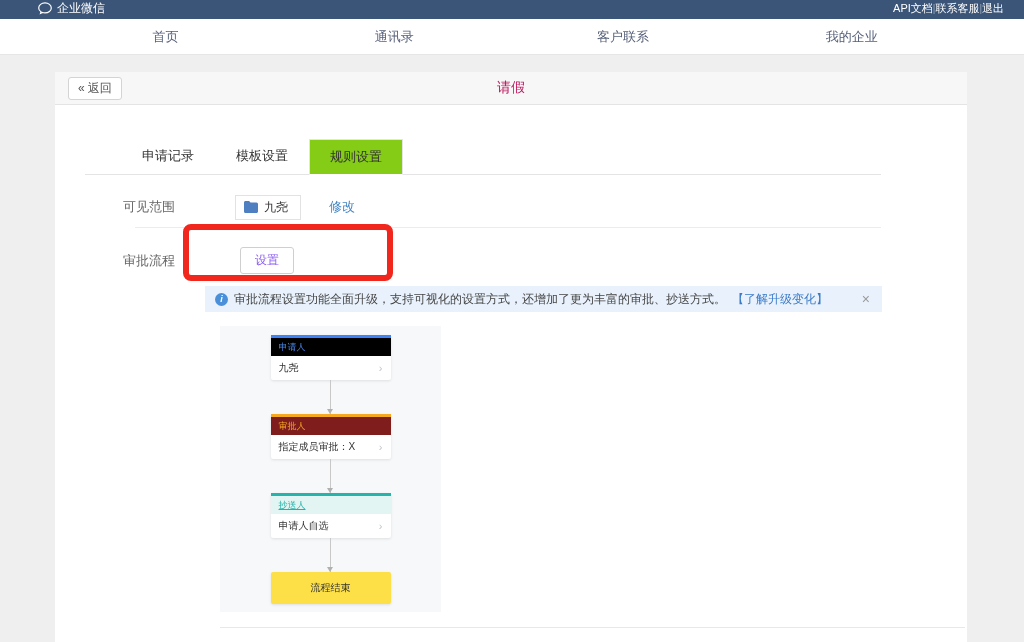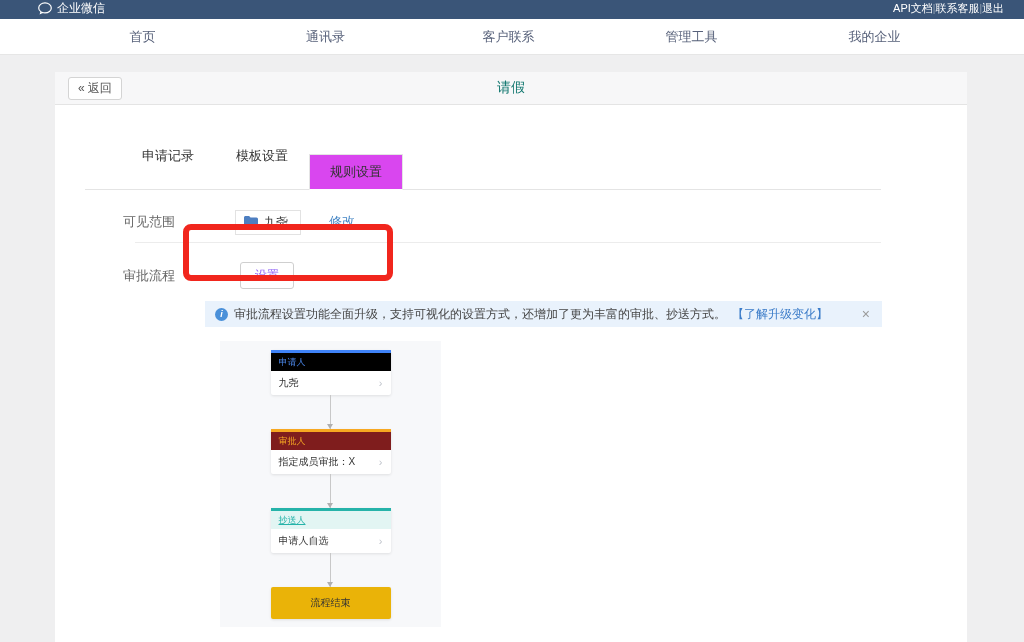--- a/index.html
+++ b/index.html
@@ -25,31 +25,31 @@
   
   .page { padding-top:17px; }
   .panel { width:912px; margin-left:55px; background:#fff; position:relative;
     min-height:570px; }
   .panel-header { height:33px; background:#f7f7f8; border-bottom:1px solid #e4e4e4;
     display:flex; align-items:center; position:relative; }
   .back-btn { margin-left:13px; background:#fff; border:1px solid #d4d4d4;
     border-radius:3px; font-size:12px; color:#555; padding:2px 9px; cursor:pointer;
     display:inline-flex; gap:3px; align-items:center; }
   .panel-title { position:absolute; left:0; right:0; text-align:center;
-    font-size:14px; color:#0f766e; }
+    font-size:14px; color:#be185d; }
 
   .panel-body { position:relative; }
 
   
   .tab-strip { margin:34px 86px 0 30px; border-bottom:1px solid #e4e4e4;
     display:flex; padding-left:36px; }
   .tab { width:94px; text-align:center; font-size:13px; color:#333;
     padding:8px 0; cursor:pointer; }
-  .tab.active { background:#d946ef; border:1px solid #e4e4e4; border-bottom:1px solid #fff;
-    margin-bottom:-1px;margin-top:15px; }
+  .tab.active { background:#84cc16; border:1px solid #e4e4e4; border-bottom:1px solid #fff;
+    margin-bottom:-1px; }
 
   
   .row { display:flex; align-items:center; margin-left:68px; }
   .row-visible { margin-top:19px; height:26px; }
   .row-label { width:64px; font-size:13px; color:#666; }
   .scope-tag { margin-left:48px; display:inline-flex; align-items:center; gap:6px;
     border:1px solid #e2e2e2; background:#fff; padding:3px 12px 3px 8px;
     font-size:12px; color:#333; }
   .modify-link { margin-left:28px; font-size:13px; color:#4586c5; cursor:pointer;
     text-decoration:none; }
@@ -84,21 +84,21 @@
   .node-chevron { color:#c0c4cc; font-size:11px; line-height:10px; }
   .node-blue  .node-head { border-top:3px solid #3f83f8; background:#000000; color:#4a86e8; }
   .node-orange .node-head { border-top:3px solid #f7a821; background:#7f1d1d; color:#f5a623; }
   .node-teal  .node-head { border-top:3px solid #26b3a9; background:#e2f5f3; color:#26b3a9;text-decoration:underline; }
 
   .arrow { width:1px; height:34px; background:#c8c8c8; margin:0 auto; position:relative; }
   .arrow::after { content:""; position:absolute; bottom:0; left:-3px;
     border-left:3.5px solid transparent; border-right:3.5px solid transparent;
     border-top:5px solid #b0b0b0; }
 
-  .end-card { width:120px; margin:0 auto; background:#eab308; border-radius:2px;
+  .end-card { width:120px; margin:0 auto; background:#fde047; border-radius:2px;
     box-shadow:0 1px 3px rgba(0,0,0,.10); text-align:center; padding:9px 0;
     font-size:10px; color:#333; }
 
   .divider2 { height:1px; background:#e8e8e8; margin:15px 0 0 165px; width:745px; }
 </style>
 </head>
 <body>
 
 <div class="topbar">
   <div class="brand">
@@ -116,21 +116,20 @@
     <span class="sep">|</span>
     <a>退出</a>
   </div>
 </div>
 
 <div class="navbar">
   <div class="nav-items">
     <div class="nav-item">首页</div>
     <div class="nav-item">通讯录</div>
     <div class="nav-item">客户联系</div>
-    <div class="nav-item">管理工具</div>
     <div class="nav-item">我的企业</div>
   </div>
 </div>
 
 <div class="page">
   <div class="panel">
 
     <div class="panel-header">
       <button class="back-btn">
         <span>«</span>

